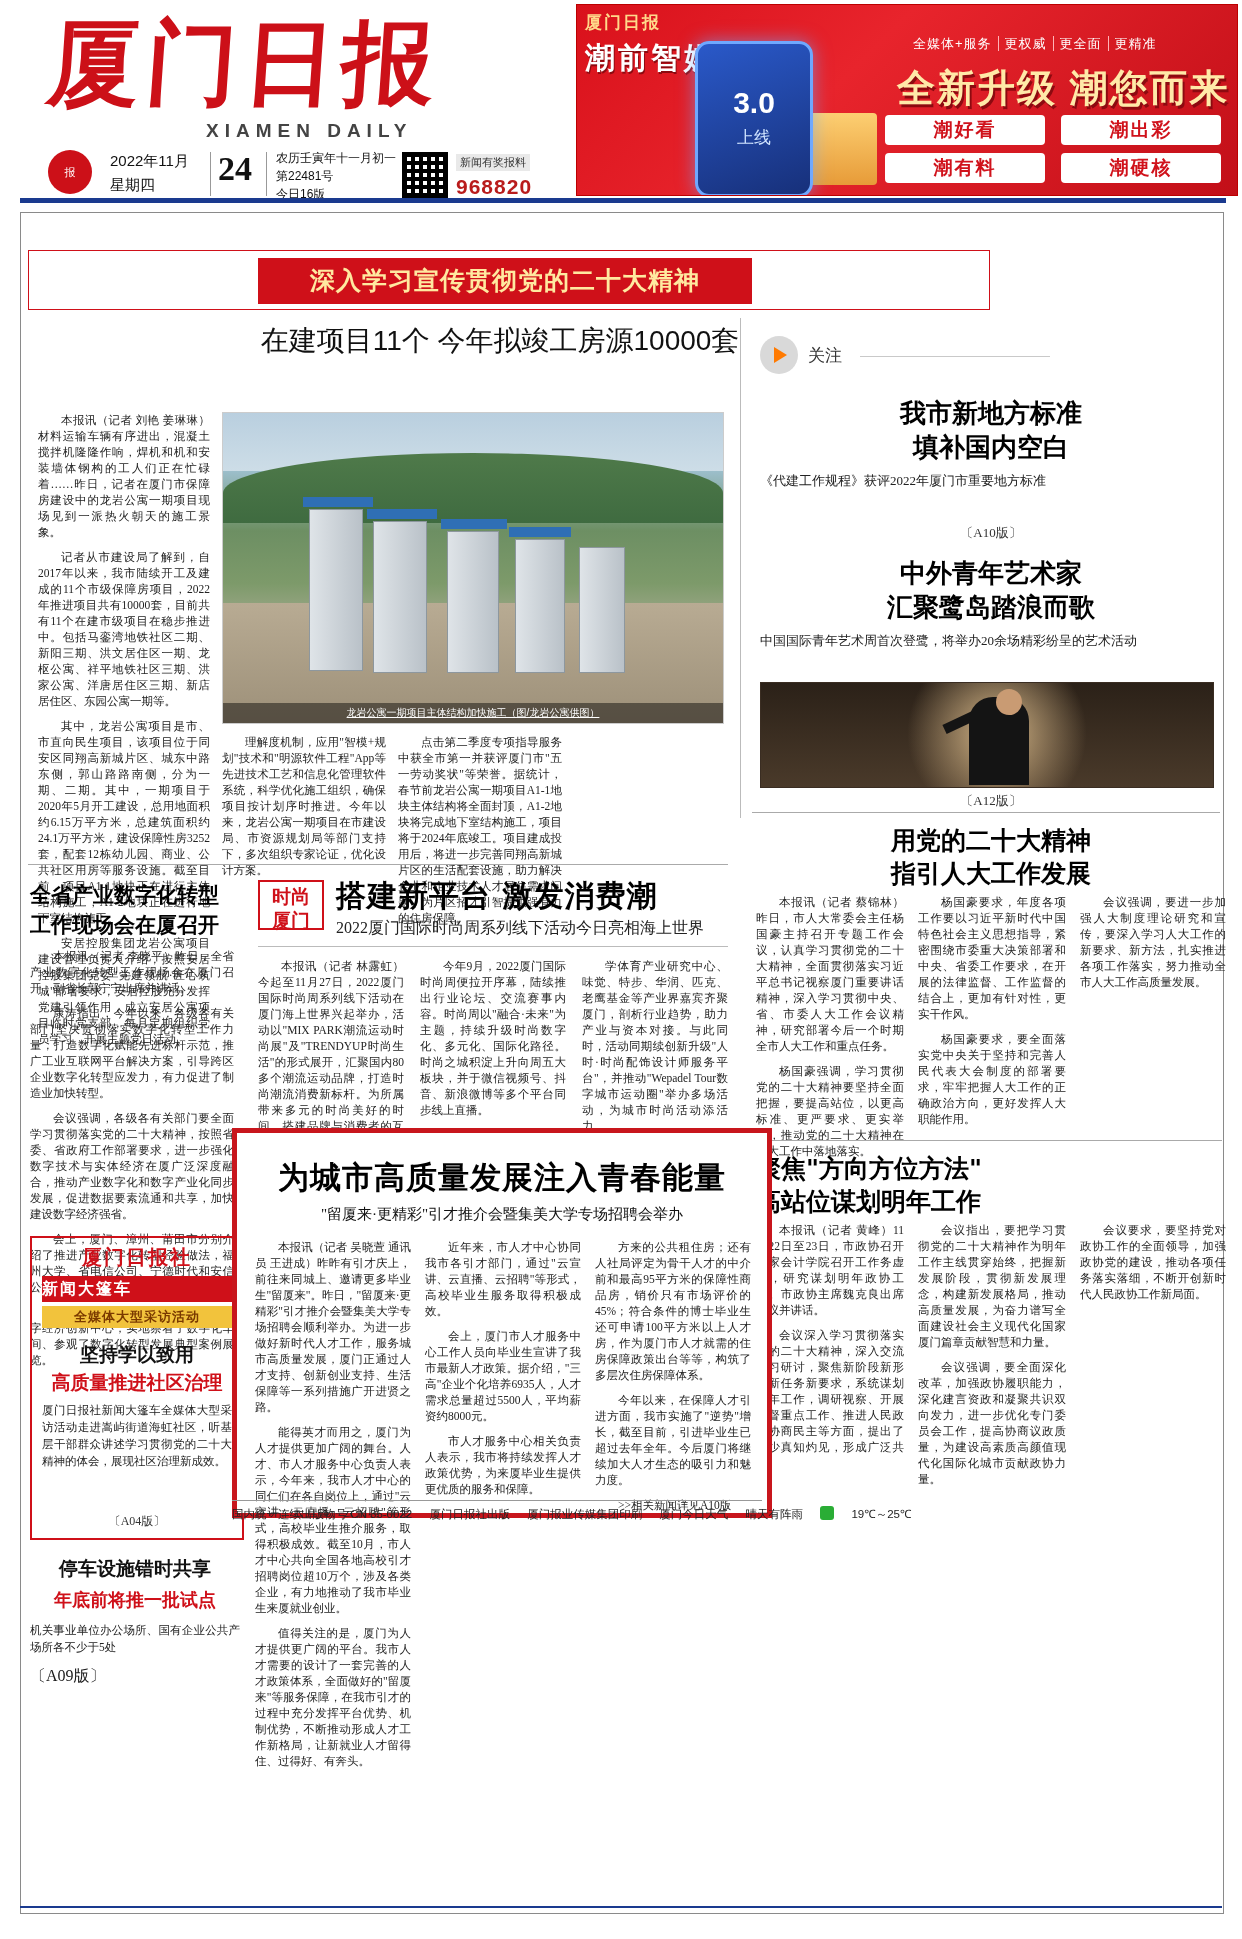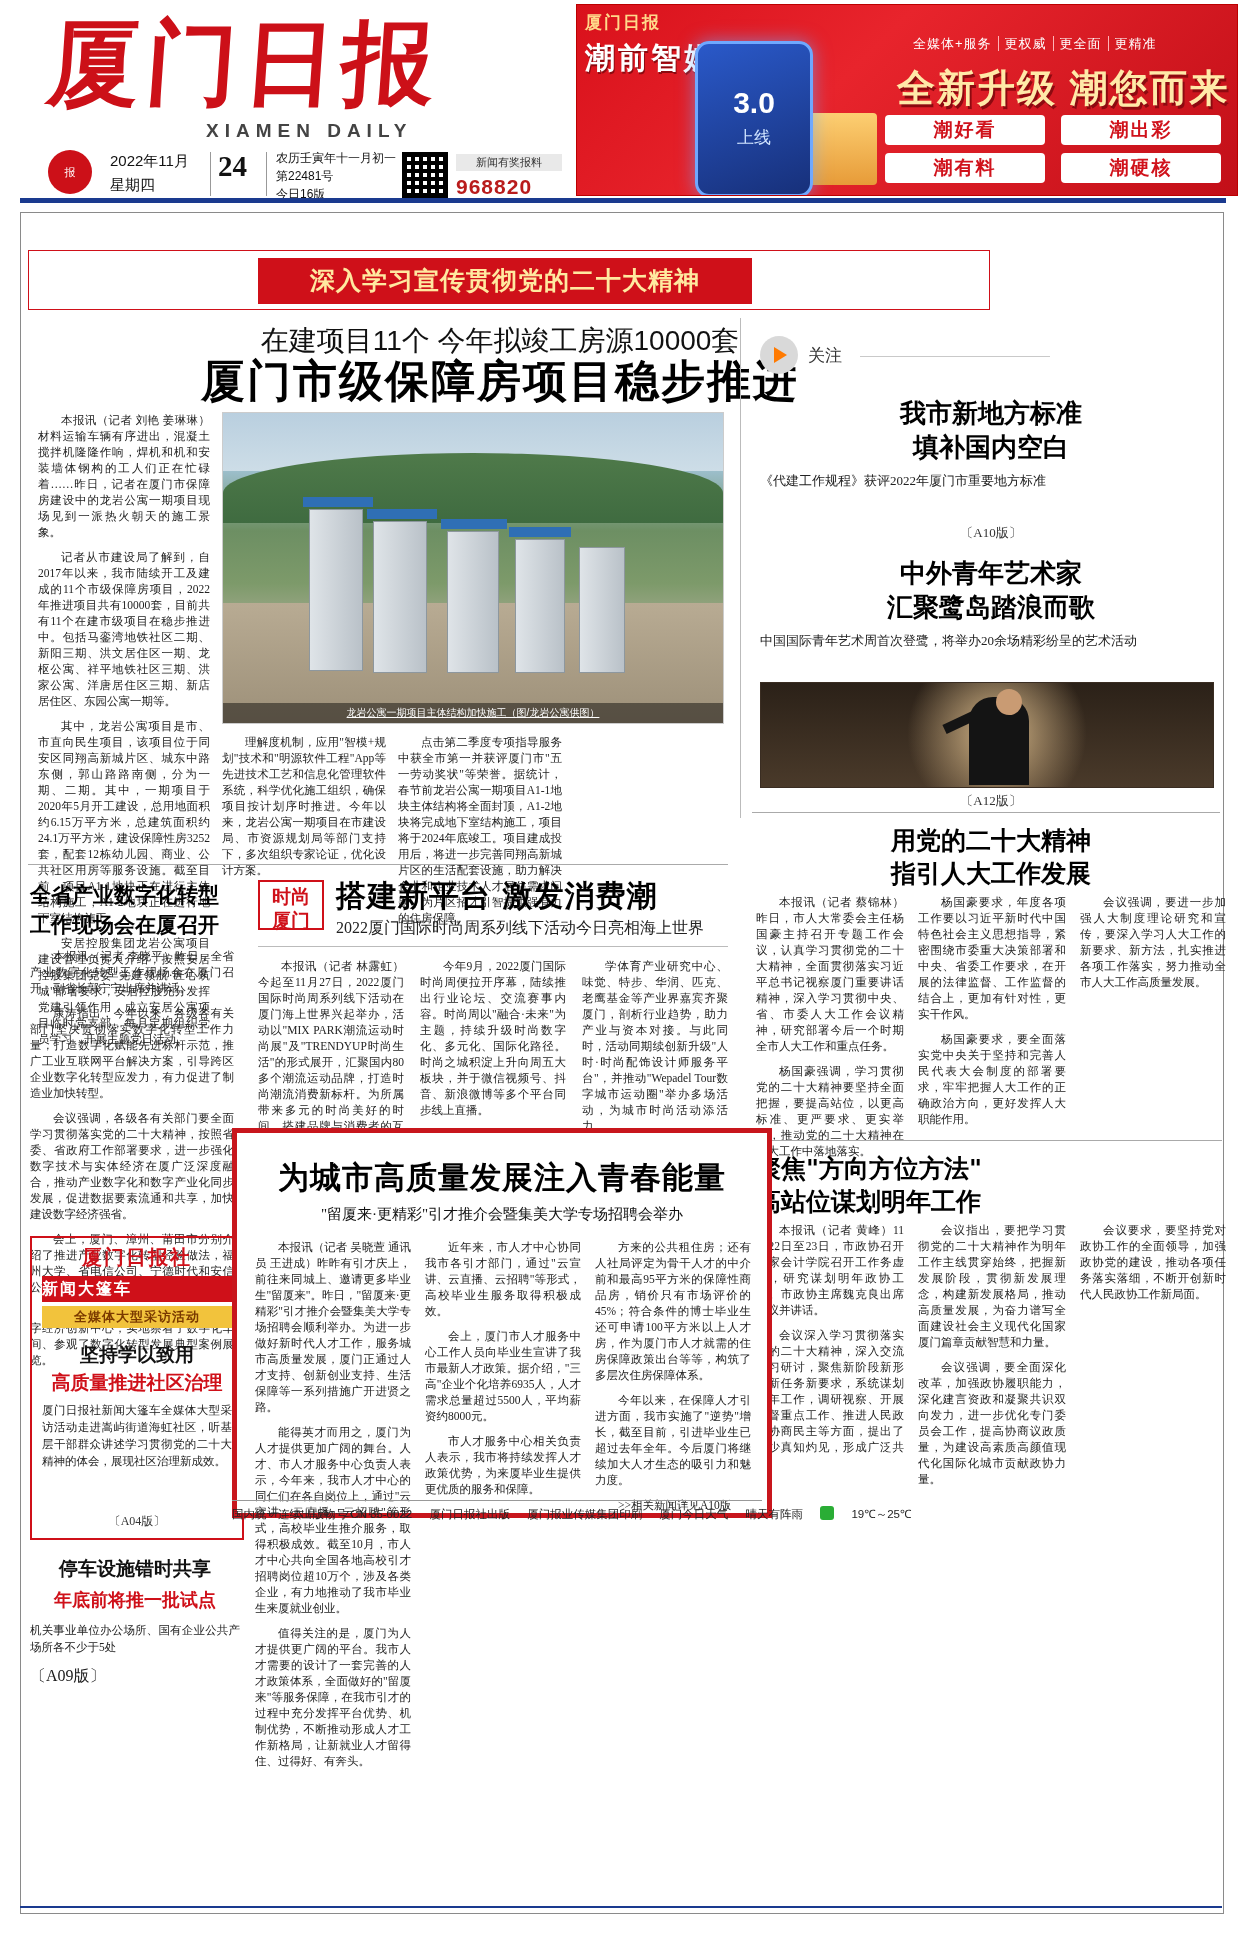--- a/index.html
+++ b/index.html
@@ -30,39 +30,39 @@
   }
   .seal{
     position:absolute;left:48px;top:150px;width:44px;height:44px;border-radius:50%;
     background:#cc1018;color:#fff;font-size:11px;line-height:44px;text-align:center;
     font-family:"Liberation Sans", sans-serif;
   }
   .dateblock{position:absolute;left:110px;top:150px;width:330px;height:48px;font-family:"Liberation Sans", sans-serif;}
   .dateblock .d1{position:absolute;left:0;top:2px;font-size:15px;color:#111;}
   .dateblock .d2{position:absolute;left:0;top:26px;font-size:15px;color:#111;}
   .dateblock .bignum{
-    position:absolute;left:108px;top:0px;font-size:29px;font-weight:bold;color:#111;
+    position:absolute;left:108px;top:0px;font-size:34px;font-weight:bold;color:#111;
     font-family:"Liberation Serif", serif;
   }
   .dateblock .vline{position:absolute;left:100px;top:2px;width:1px;height:44px;background:#999;}
   .dateblock .vline2{position:absolute;left:156px;top:2px;width:1px;height:44px;background:#999;}
   .dateblock .d3{position:absolute;left:166px;top:0px;font-size:12px;color:#111;}
   .dateblock .d4{position:absolute;left:166px;top:18px;font-size:12px;color:#111;}
   .dateblock .d5{position:absolute;left:166px;top:36px;font-size:12px;color:#111;}
 
   .qr{
     position:absolute;left:402px;top:152px;width:44px;height:44px;
     background:
       repeating-linear-gradient(90deg,#000 0 4px,#fff 4px 8px),
       repeating-linear-gradient(0deg,#000 0 4px,#fff 4px 8px);
     background-blend-mode:multiply;
     border:1px solid #000;
   }
   .hotline{position:absolute;left:456px;top:152px;font-family:"Liberation Sans", sans-serif;}
-  .hotline .hl1{font-size:11px;color:#333;background:#e9e9e9;padding:1px 20px;display:inline-block;}
+  .hotline .hl1{font-size:11px;color:#333;background:#e9e9e9;padding:1px 4px;display:inline-block;}
   .hotline .hl2{font-size:21px;font-weight:bold;color:#b91c1c;letter-spacing:1px;margin-top:4px;}
 
   
   .ad{
     position:absolute;left:576px;top:4px;width:660px;height:190px;
     background:linear-gradient(135deg,#d9111b 0%,#e8242c 40%,#c20f18 100%);
     overflow:hidden;border:1px solid #b00;
   }
   .ad .adtop{position:absolute;left:8px;top:6px;width:240px;height:76px;}
   .ad .adlogo{
@@ -374,21 +374,20 @@
     </div>
   </div>
 
   <div class="rule-thick"></div>
   <div class="frame"></div>
 
   <div class="banner-wrap"></div>
   <div class="banner">深入学习宣传贯彻党的二十大精神</div>
 
   <div class="lead-kicker">在建项目11个  今年拟竣工房源10000套</div>
-  <div class="lead-title">厦门市级保障房项目稳步推进</div>
 
   <div class="lead-col1 col-text">
     <p>本报讯（记者 刘艳 姜琳琳）材料运输车辆有序进出，混凝土搅拌机隆隆作响，焊机和机和安装墙体钢构的工人们正在忙碌着……昨日，记者在厦门市保障房建设中的龙岩公寓一期项目现场见到一派热火朝天的施工景象。</p>
     <p>记者从市建设局了解到，自2017年以来，我市陆续开工及建成的11个市级保障房项目，2022年推进项目共有10000套，目前共有11个在建市级项目在稳步推进中。包括马銮湾地铁社区二期、新阳三期、洪文居住区一期、龙枢公寓、祥平地铁社区三期、洪家公寓、洋唐居住区三期、新店居住区、东园公寓一期等。</p>
     <p>其中，龙岩公寓项目是市、市直向民生项目，该项目位于同安区同翔高新城片区、城东中路东侧，郭山路路南侧，分为一期、二期。其中，一期项目于2020年5月开工建设，总用地面积约6.15万平方米，总建筑面积约24.1万平方米，建设保障性房3252套，配套12栋幼儿园、商业、公共社区用房等服务设施。截至目前，项目A1-1地块正在进行主体结构施工，A1-2地块正在进行地下室结构施工。</p>
     <p>安居控股集团龙岩公寓项目建设管理负责人介绍，按照安居控股集团党委"党建领航·匠心筑城"部署要求，安居控股充分发挥党建引领作用，成立安居公寓项目临时党支部，每月定期组织党员学习、开展主题党日活动。</p>
   </div>
 
   <div class="lead-photo">
     <div class="sky"></div>

